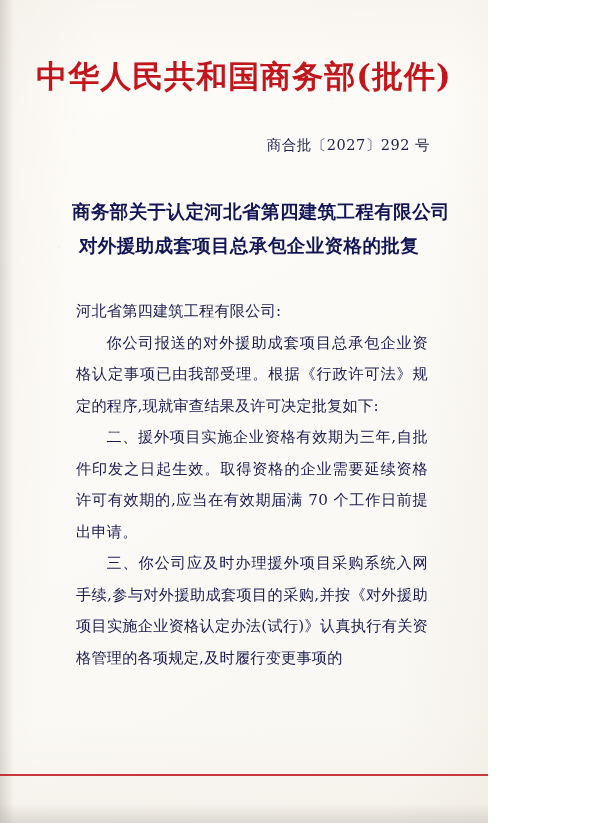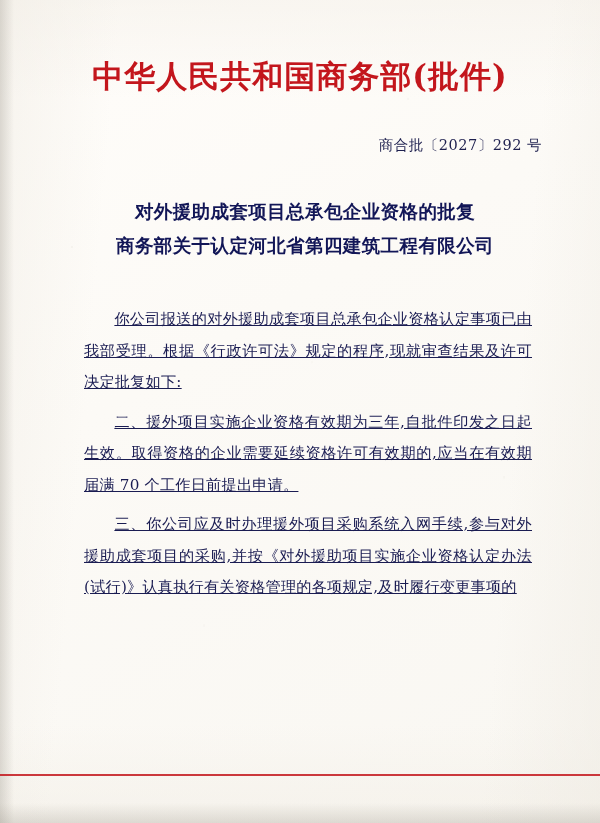--- a/index.html
+++ b/index.html
@@ -8,21 +8,21 @@
   }
   body {
     width: 600px;
     height: 823px;
     background: #ffffff;
     font-family: "DejaVu Serif", "Liberation Serif", serif;
     overflow: hidden;
   }
   .page {
     position: relative;
-    width: 600px;
+    width: 488px;
     height: 823px;
     background:
       linear-gradient(150deg, rgba(255,253,250,1) 0%, rgba(252,250,246,1) 40%, rgba(249,247,242,1) 100%);
     box-sizing: border-box;
     overflow: hidden;
   }
   
   .paper-tint {
     position: absolute;
     inset: 0;
@@ -93,23 +93,22 @@
     color: #1a1c52;
     font-size: 15.2px;
     line-height: 31.5px;
     letter-spacing: .2px;
     text-align: justify;
   }
   .salutation {
     margin: 0 0 0 0;
   }
   .para {
-    margin: 8px;
+    margin: 0;
     text-indent: 2em;
-    text-decoration: underline;
   }
 
   .footer-rule {
     position: absolute;
     left: 0;
     right: 0;
     bottom: 47px;
     height: 2px;
     background: #c3161c;
     opacity: .85;
@@ -137,25 +136,26 @@
   <div class="paper-tint"></div>
   <div class="paper-speckle"></div>
   <div class="edge-shadow-left"></div>
   <div class="edge-shadow-bottom"></div>
 
   <div class="doc-title">中华人民共和国商务部(批件)</div>
 
   <div class="doc-number">商合批〔2027〕292 号</div>
 
   <div class="subject">
+    <span class="line">商务部关于认定河北省第四建筑工程有限公司</span>
     <span class="line">对外援助成套项目总承包企业资格的批复</span>
-    <span class="line">商务部关于认定河北省第四建筑工程有限公司</span>
   </div>
 
   <div class="body-block">
+    <p class="salutation">河北省第四建筑工程有限公司:</p>
     <p class="para">你公司报送的对外援助成套项目总承包企业资格认定事项已由我部受理。根据《行政许可法》规定的程序,现就审查结果及许可决定批复如下:</p>
     <p class="para">二、援外项目实施企业资格有效期为三年,自批件印发之日起生效。取得资格的企业需要延续资格许可有效期的,应当在有效期届满 70 个工作日前提出申请。</p>
     <p class="para">三、你公司应及时办理援外项目采购系统入网手续,参与对外援助成套项目的采购,并按《对外援助项目实施企业资格认定办法(试行)》认真执行有关资格管理的各项规定,及时履行变更事项的</p>
   </div>
 
   <div class="footer-rule"></div>
 
 </div>
 
 </body></html>

